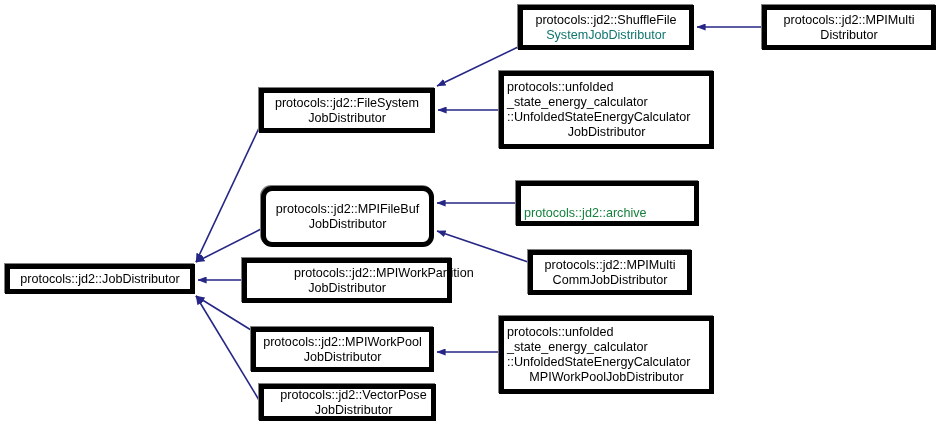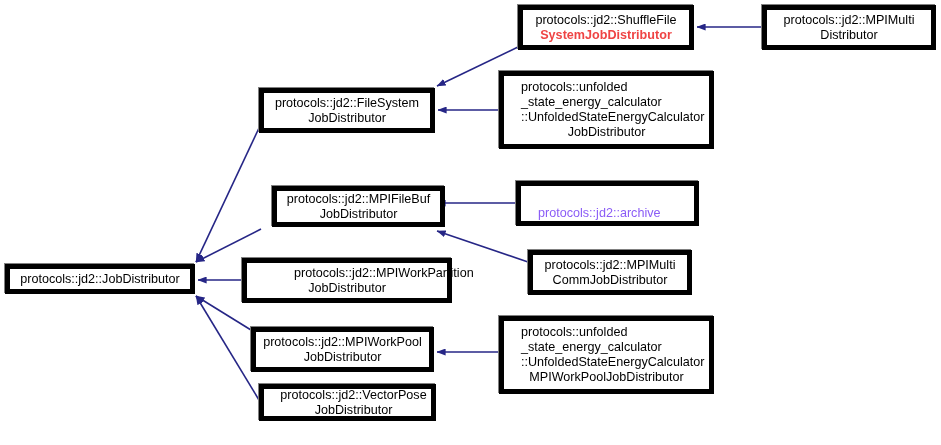--- a/index.html
+++ b/index.html
@@ -35,21 +35,21 @@
   }
   .node .line {
     font-size: 12.6px;
     line-height: 15px;
     color: #000000;
     white-space: pre;
     text-align: center;
   }
   .node.left .line {
     text-align: left;
-    padding-left: 17px;
+    padding-left: 3px;
   }
   .node.left .line.ctr {
     text-align: center;
     padding-left: 0;
   }
 </style>
 </head>
 <body>
 
 <div id="diagram-root">
@@ -76,38 +76,38 @@
   <div id="node-layer">
       <div class="node" style="left: 5px; top: 264px; width: 190px; height: 30px; border-color: rgb(0, 0, 0); background: rgb(255, 255, 255); box-shadow: rgb(128, 128, 128) -1px -1px 0px 0px;">
         <div class="line" style="color: rgb(0, 0, 0);">protocols::jd2::JobDistributor</div>
       </div>
       <div class="node" style="left: 259px; top: 88px; width: 176px; height: 45px; border-color: rgb(0, 0, 0); background: rgb(255, 255, 255); box-shadow: rgb(128, 128, 128) -1px -1px 0px 0px;">
         <div class="line" style="color: rgb(0, 0, 0);">protocols::jd2::FileSystem</div>
         <div class="line" style="color: rgb(0, 0, 0);">JobDistributor</div>
       </div>
       <div class="node" style="left: 518px; top: 5px; width: 176px; height: 45px; border-color: rgb(0, 0, 0); background: rgb(255, 255, 255); box-shadow: rgb(128, 128, 128) -1px -1px 0px 0px;">
         <div class="line" style="color: rgb(0, 0, 0);">protocols::jd2::ShuffleFile</div>
-        <div class="line" style="color: #ef4444; font-weight: bold;">SystemJobDistributor</div>
+        <div class="line" style="color: #0f766e;">SystemJobDistributor</div>
       </div>
       <div class="node" style="left: 762px; top: 5px; width: 174px; height: 45px; border-color: rgb(0, 0, 0); background: rgb(255, 255, 255); box-shadow: rgb(128, 128, 128) -1px -1px 0px 0px;">
         <div class="line" style="color: rgb(0, 0, 0);">protocols::jd2::MPIMulti</div>
         <div class="line" style="color: rgb(0, 0, 0);">Distributor</div>
       </div>
       <div class="node left" style="left: 499px; top: 71px; width: 215px; height: 78px; border-color: rgb(0, 0, 0); background: rgb(255, 255, 255); box-shadow: rgb(128, 128, 128) -1px -1px 0px 0px;">
         <div class="line" style="color: rgb(0, 0, 0);">protocols::unfolded</div>
         <div class="line" style="color: rgb(0, 0, 0);">_state_energy_calculator</div>
         <div class="line" style="color: rgb(0, 0, 0);">::UnfoldedStateEnergyCalculator</div>
         <div class="line ctr" style="color: rgb(0, 0, 0);">JobDistributor</div>
       </div>
-      <div class="node" style="left: 272px; top: 186px; width: 173px; height: 41px; border-color: rgb(0, 0, 0); background: rgb(255, 255, 255); box-shadow: rgb(128, 128, 128) -1px -1px 0px 0px;">
+      <div class="node" style="left: 261px; top: 186px; width: 173px; height: 61px; border-color: rgb(0, 0, 0); background: rgb(255, 255, 255); box-shadow: rgb(128, 128, 128) -1px -1px 0px 0px; border-radius: 11px;">
         <div class="line" style="color: rgb(0, 0, 0);">protocols::jd2::MPIFileBuf</div>
         <div class="line" style="color: rgb(0, 0, 0);">JobDistributor</div>
       </div>
       <div class="node left" style="left: 516px; top: 181px; width: 183px; height: 45px; border-color: rgb(0, 0, 0); background: rgb(255, 255, 255); box-shadow: rgb(128, 128, 128) -1px -1px 0px 0px;">
-        <div class="line" style="color: #8b5cf6; margin-top: 20px;">protocols::jd2::archive</div>
+        <div class="line" style="color: #15803d; margin-top: 20px;">protocols::jd2::archive</div>
       </div>
       <div class="node" style="left: 528px; top: 250px; width: 164px; height: 45px; border-color: rgb(0, 0, 0); background: rgb(255, 255, 255); box-shadow: rgb(128, 128, 128) -1px -1px 0px 0px;">
         <div class="line" style="color: rgb(0, 0, 0);">protocols::jd2::MPIMulti</div>
         <div class="line" style="color: rgb(0, 0, 0);">CommJobDistributor</div>
       </div>
       <div class="node" style="left: 242px; top: 258px; width: 210px; height: 45px; border-color: rgb(0, 0, 0); background: rgb(255, 255, 255); box-shadow: rgb(128, 128, 128) -1px -1px 0px 0px;">
         <div class="line" style="color: rgb(0, 0, 0); padding-left: 47px;">protocols::jd2::MPIWorkPartition</div>
         <div class="line" style="color: rgb(0, 0, 0);">JobDistributor</div>
       </div>
       <div class="node" style="left: 251px; top: 327px; width: 183px; height: 45px; border-color: rgb(0, 0, 0); background: rgb(255, 255, 255); box-shadow: rgb(128, 128, 128) -1px -1px 0px 0px;">

